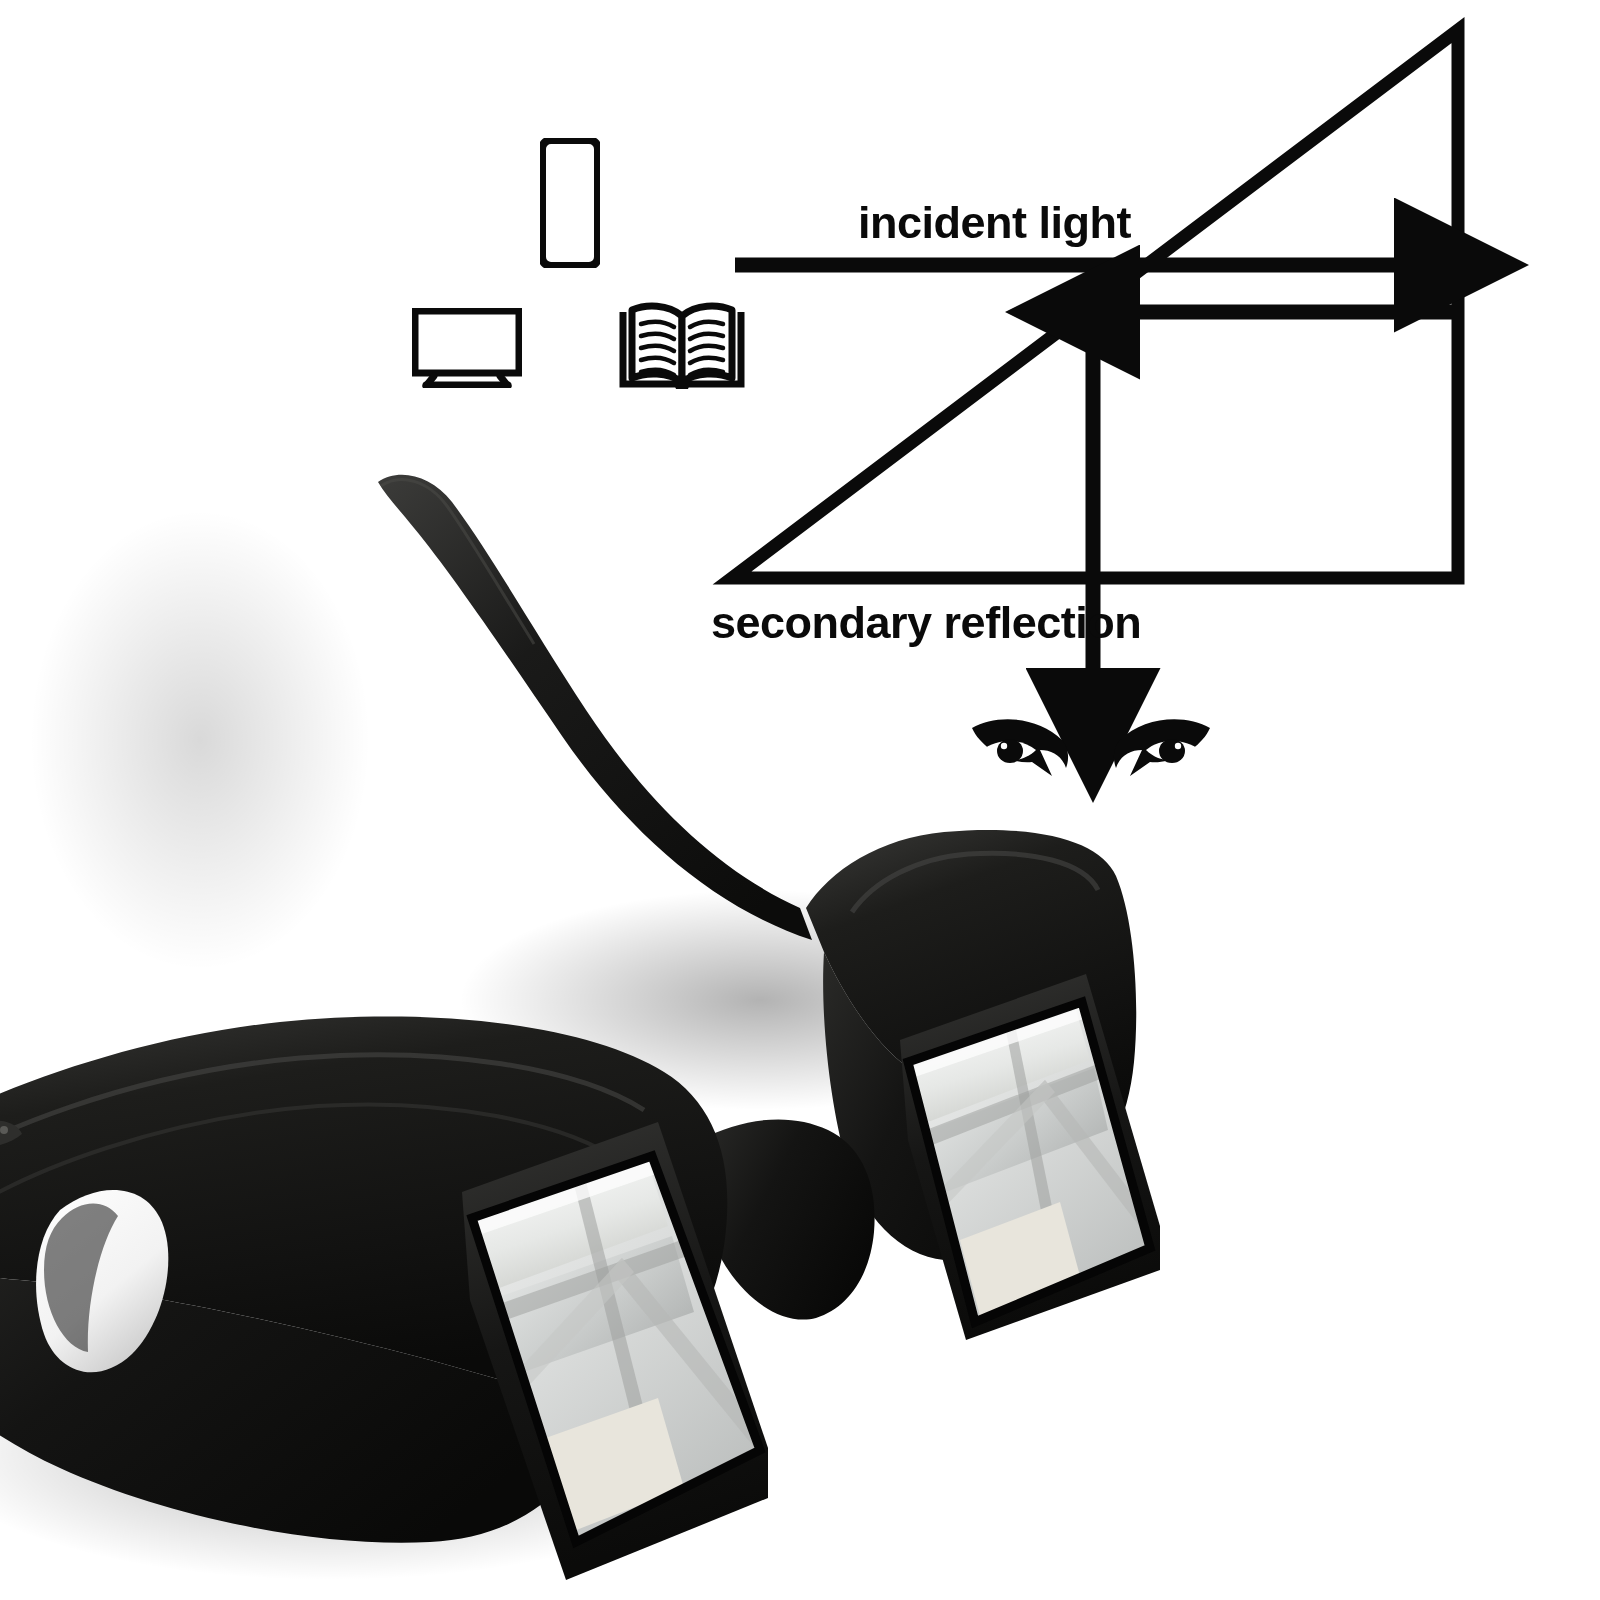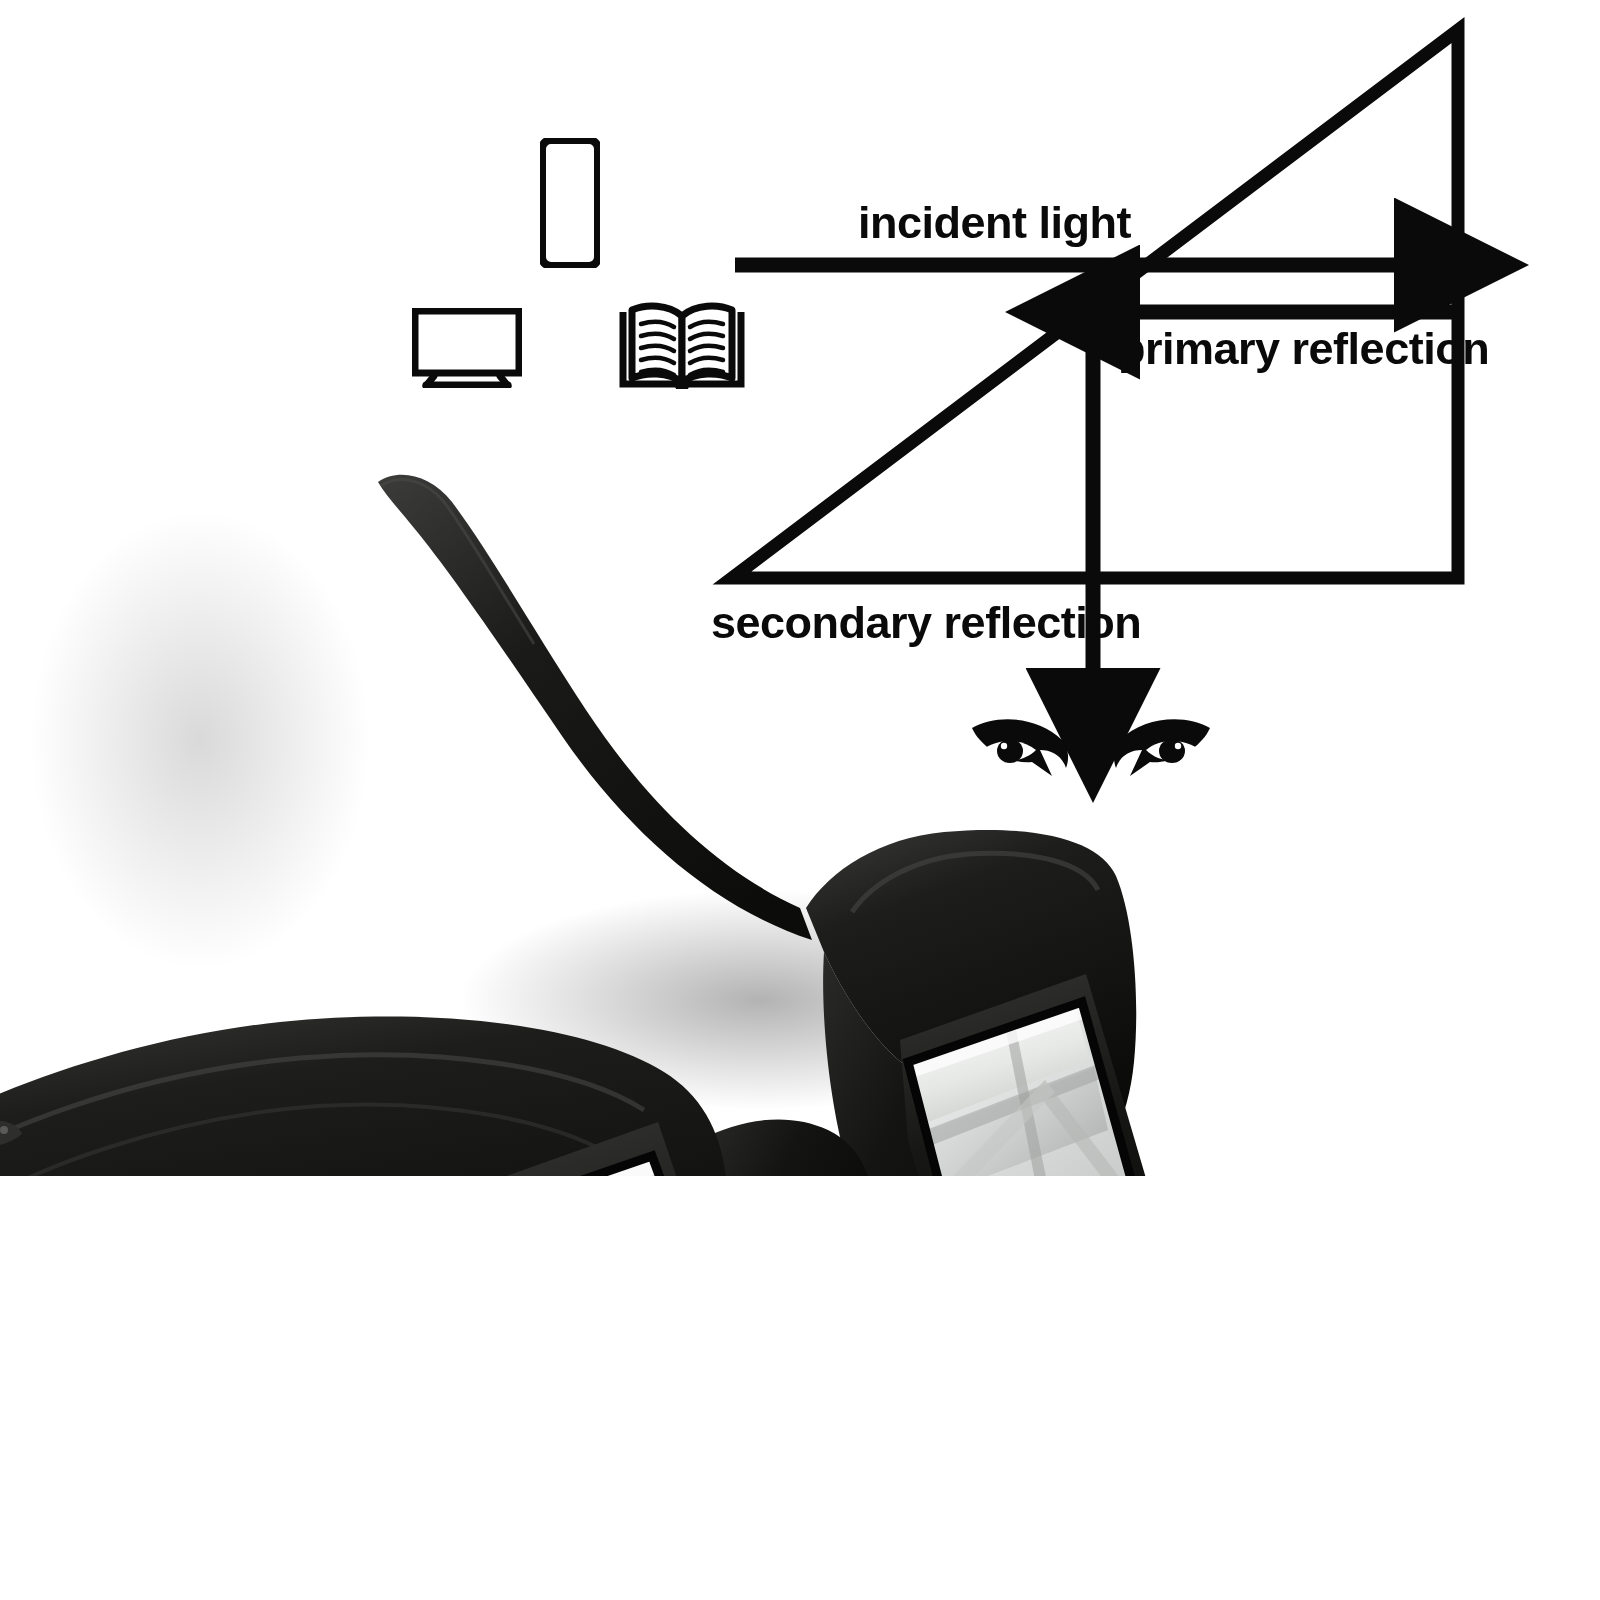--- a/index.html
+++ b/index.html
@@ -7,21 +7,21 @@
     margin: 0;
     padding: 0;
     background: #ffffff;
   }
   body {
     font-family: "Liberation Sans", sans-serif;
   }
   #stage {
     position: relative;
     width: 1600px;
-    height: 1176px;
+    height: 1600px;
     background: #ffffff;
     overflow: hidden;
   }
   .layer {
     position: absolute;
     left: 0; top: 0;
     width: 1600px;
     height: 1600px;
   }
   .diagram-label {
@@ -88,21 +88,20 @@
       <line x1="1455" y1="312" x2="1122" y2="312" stroke="#0a0a0a" stroke-width="15" marker-end="url(#arrow-left)"></line>
     </g>
 
     <g>
       <line x1="1093" y1="313" x2="1093" y2="686" stroke="#0a0a0a" stroke-width="15" marker-end="url(#arrow-down)"></line>
     </g>
   </svg>
 
   <div class="diagram-label" id="label-incident">incident light</div>
 
-  <div class="diagram-label" id="label-primary">primary reflection</div>
 
   <div class="diagram-label" id="label-secondary">secondary reflection</div>
 
   <div class="icon-box" id="icon-phone">
     <svg viewBox="0 0 60 130" width="60" height="130">
       <rect x="2" y="2" width="56" height="126" rx="9" ry="9" fill="none" stroke="#0a0a0a" stroke-width="8"></rect>
       <rect x="11" y="20" width="38" height="86" fill="#ffffff" stroke="none"></rect>
       <circle cx="21" cy="11.5" r="2.6" fill="#ffffff"></circle>
       <rect x="27" y="9.6" width="18" height="4" rx="2" fill="#ffffff"></rect>
       <rect x="21" y="113" width="18" height="8" rx="4" fill="#ffffff"></rect>

